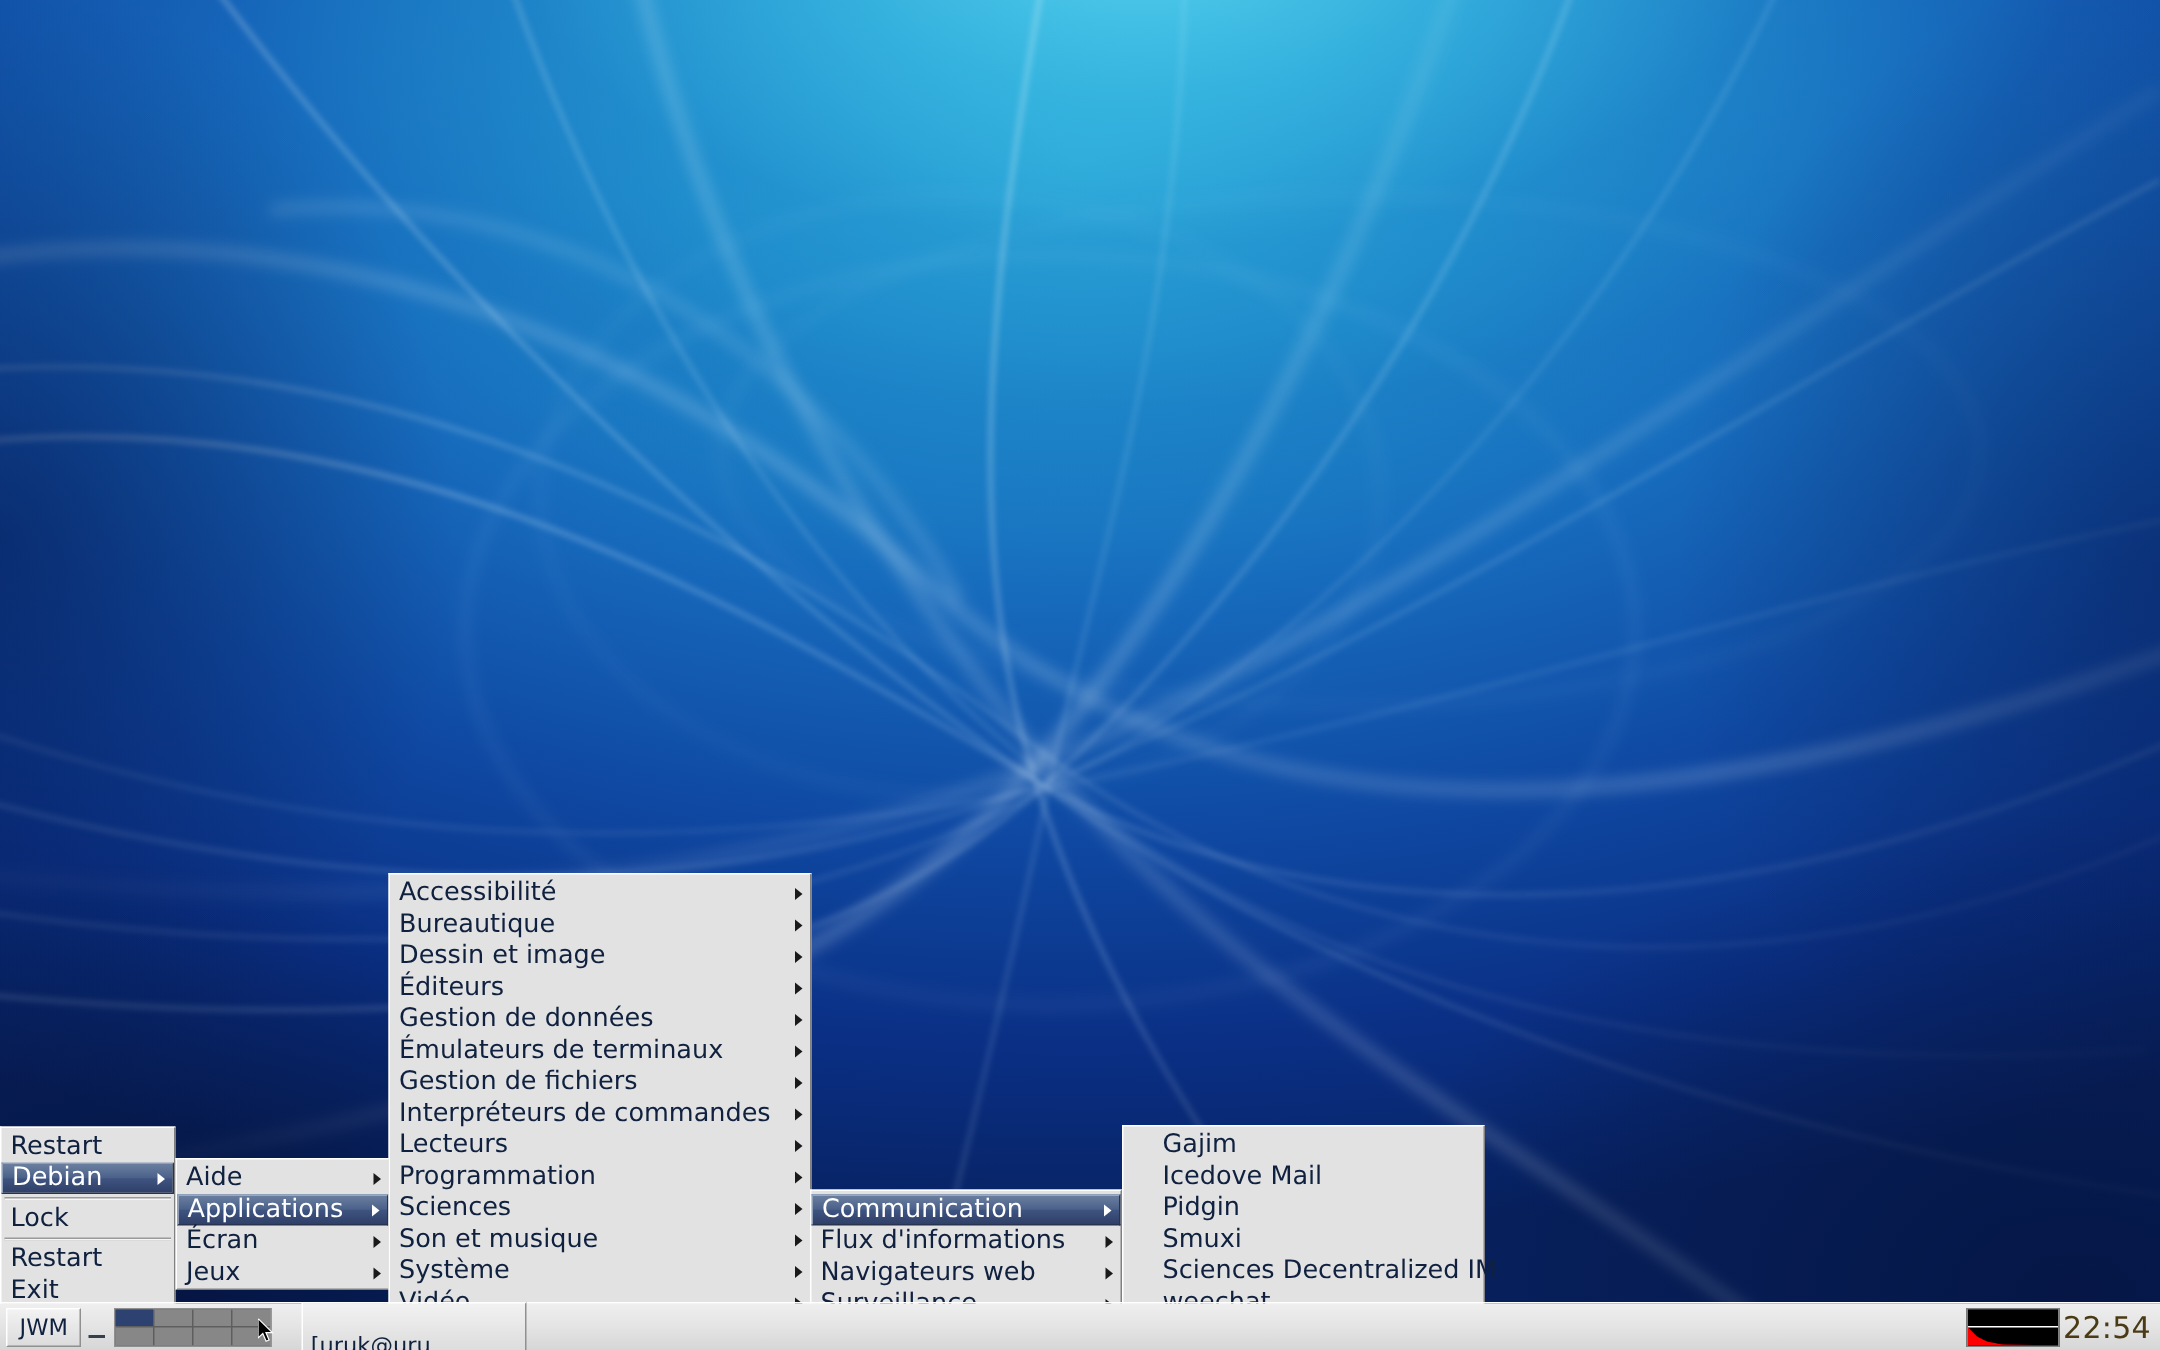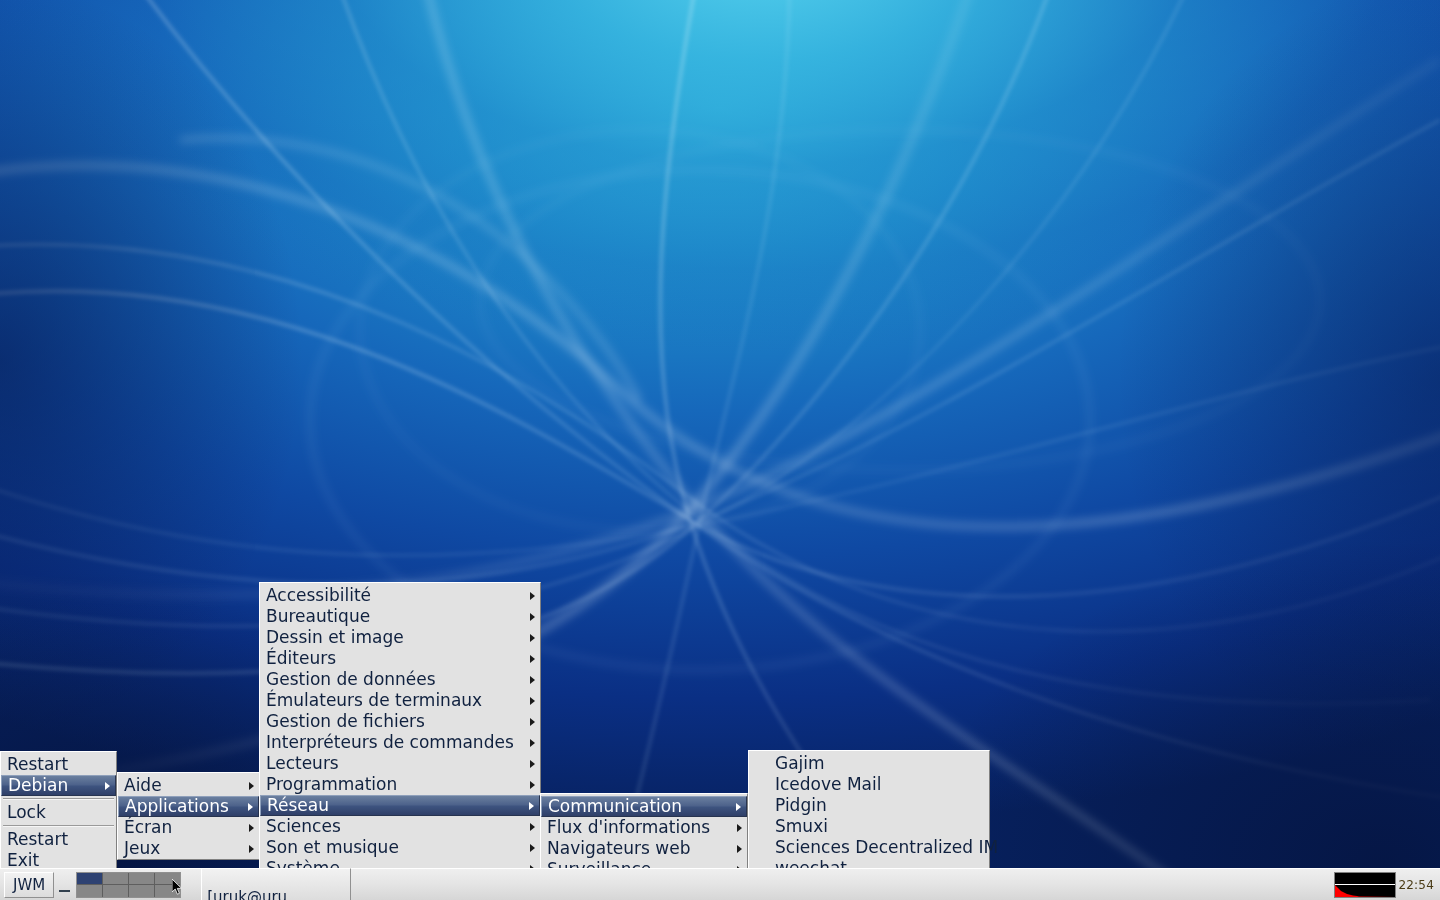--- a/index.html
+++ b/index.html
@@ -172,21 +172,21 @@
     width: 62px; height: 26px;
     margin-right: 2px;
     background: #000000;
     border: 1px solid #808080;
     box-sizing: border-box;
     position: relative;
     overflow: hidden;
   }
   #clock {
     margin-right: 6px;
-    font-size: 12px;
+    font-size: 20px;
     color: #4a3b16;
     letter-spacing: 0.2px;
   }
   
   #cursor {
     position: absolute;
     left: 172px; top: 879px;
     width: 11px; height: 16px;
     z-index: 80;
   }
@@ -322,24 +322,20 @@
         <span class="arrow"></span>
       </div>
       <div class="mi">
         <span>Lecteurs</span>
         <span class="arrow"></span>
       </div>
       <div class="mi">
         <span>Programmation</span>
         <span class="arrow"></span>
       </div>
-      <div class="mi sel">
-        <span>Réseau</span>
-        <span class="arrow"></span>
-      </div>
       <div class="mi">
         <span>Sciences</span>
         <span class="arrow"></span>
       </div>
       <div class="mi">
         <span>Son et musique</span>
         <span class="arrow"></span>
       </div>
       <div class="mi">
         <span>Système</span>

